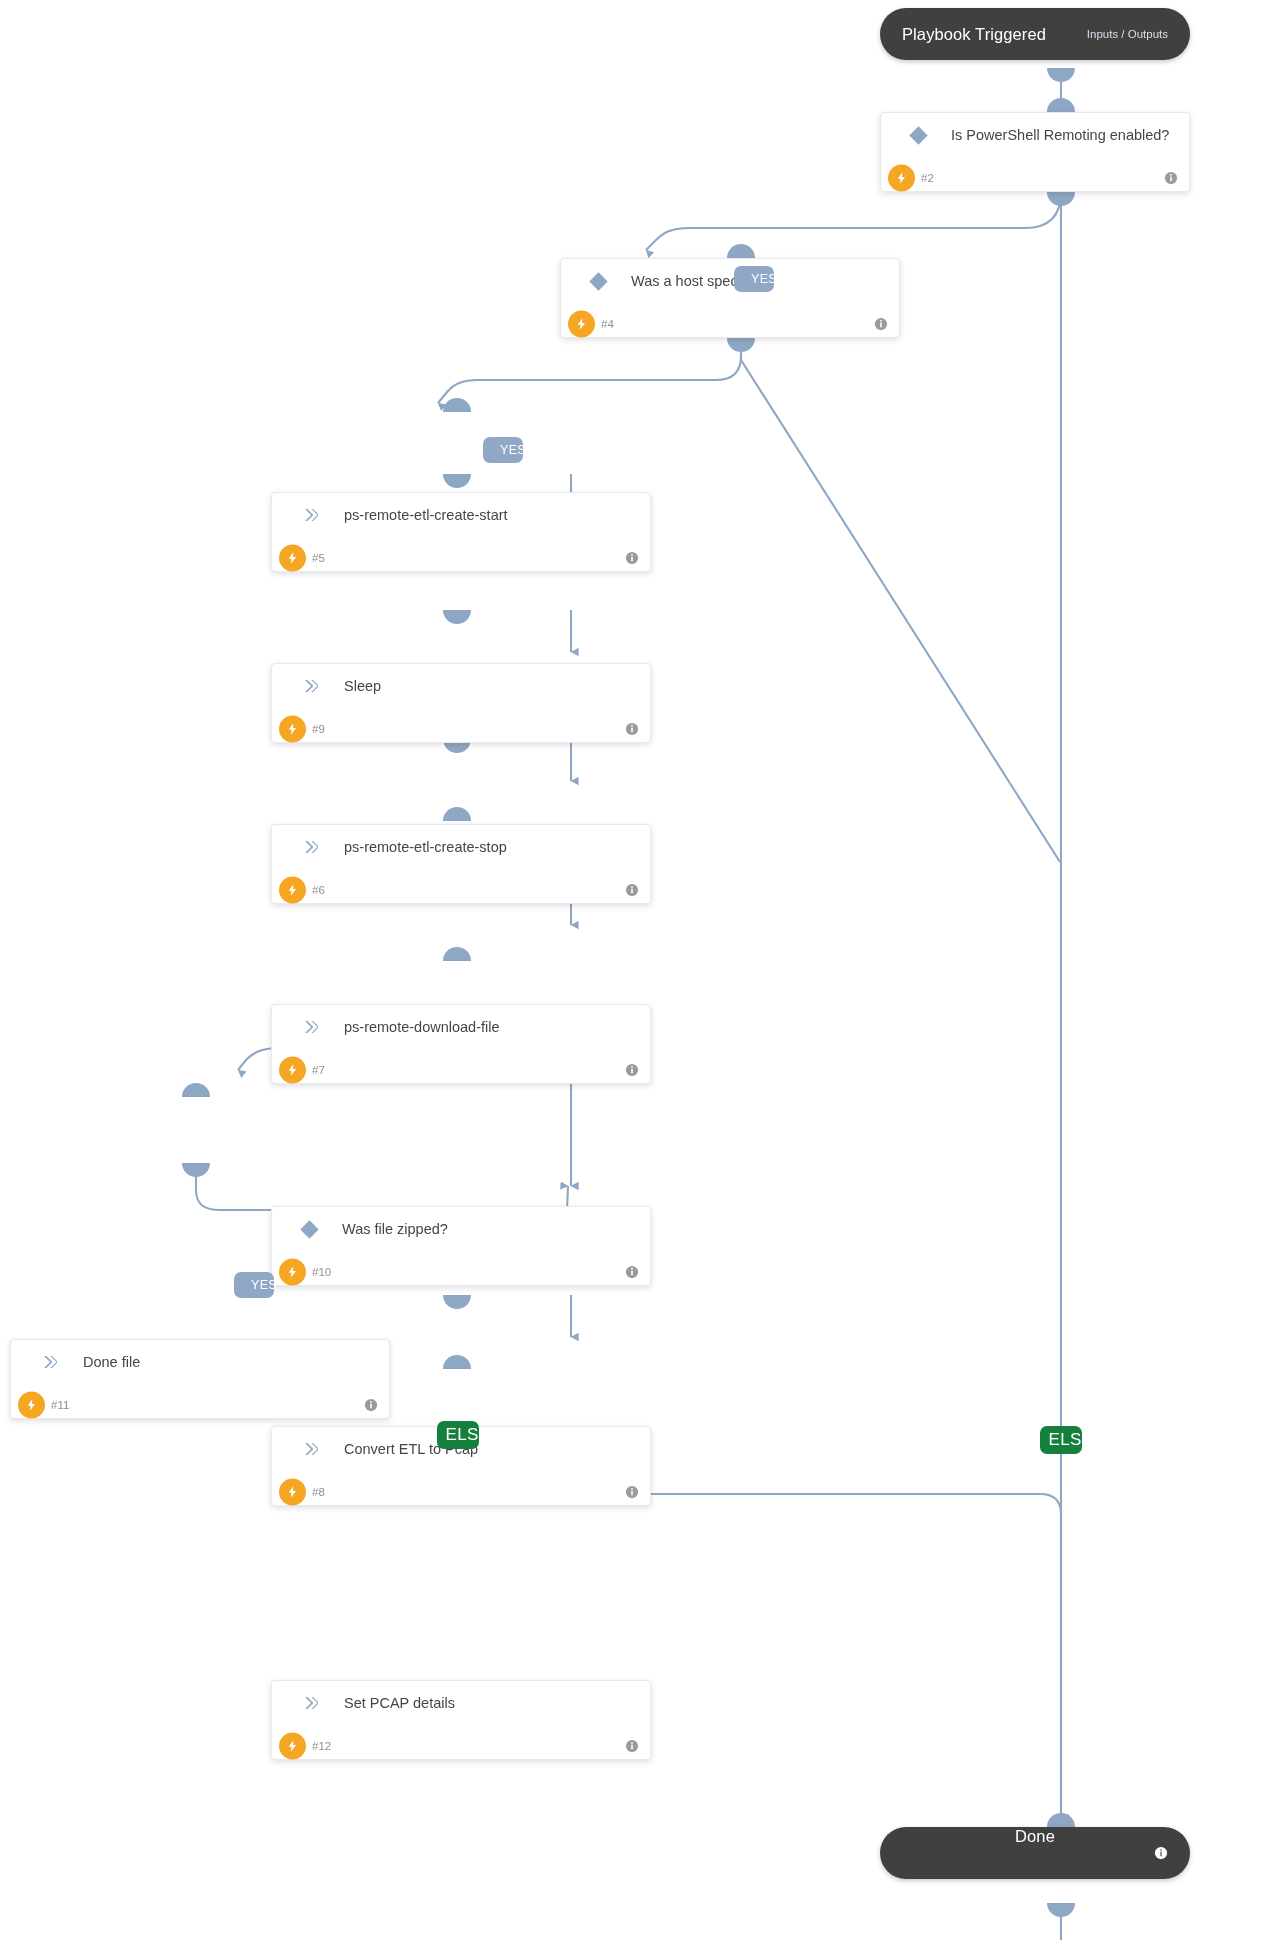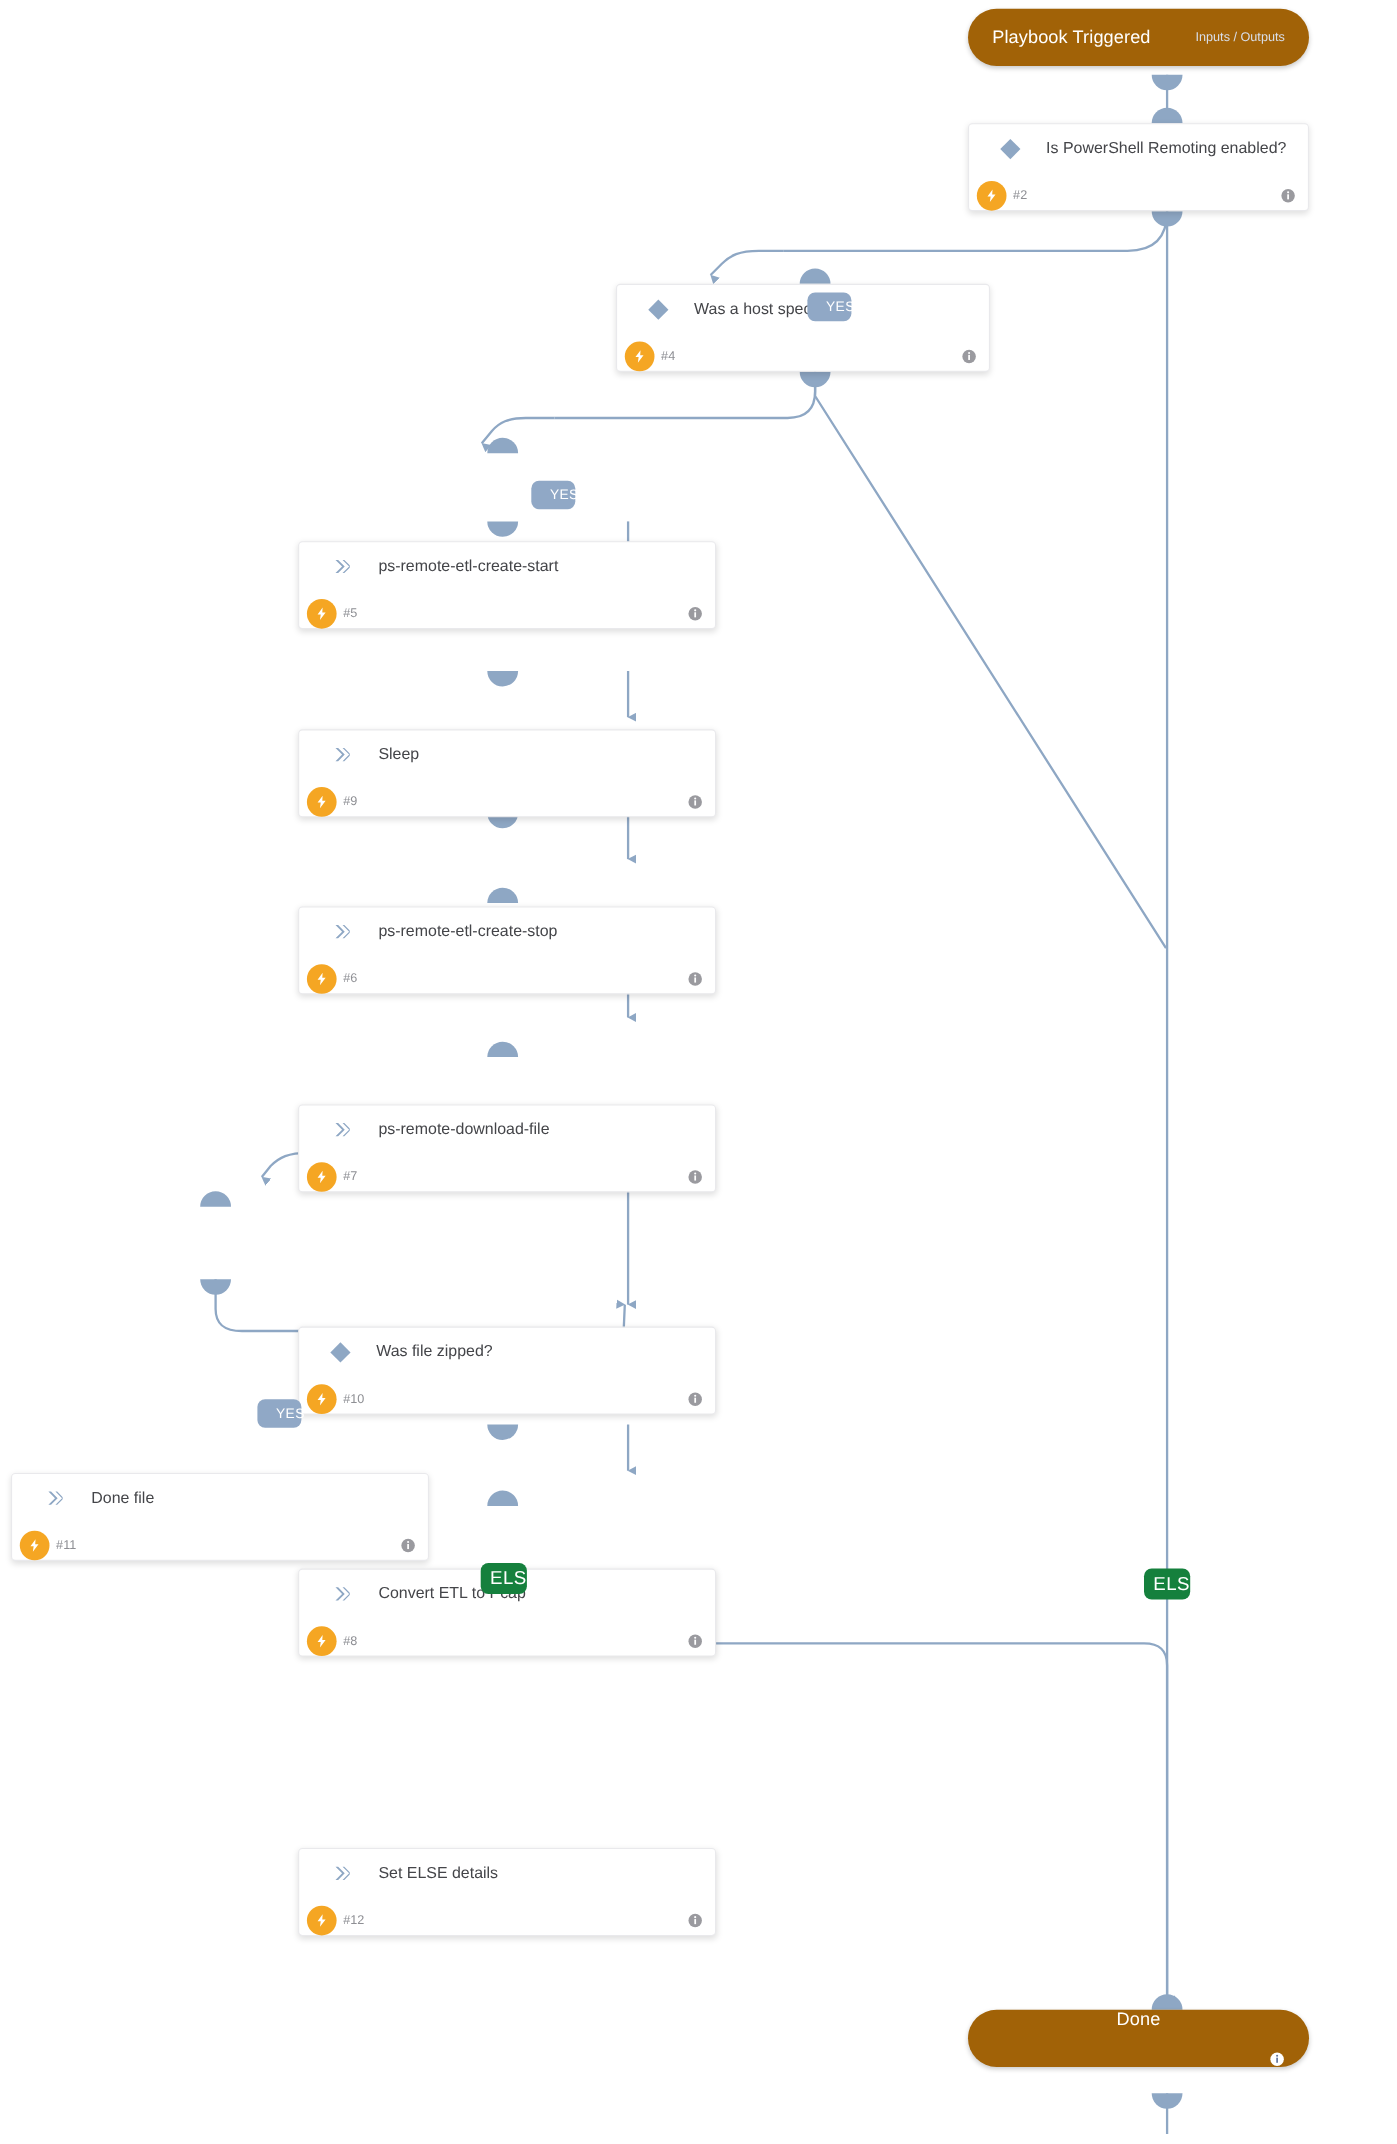--- a/index.html
+++ b/index.html
@@ -24,28 +24,27 @@
     top: 0;
     width: 1270px;
     height: 1949px;
     pointer-events: none;
   }
 
   
   .pill {
     position: absolute;
     box-sizing: border-box;
-    background: #a16207;
+    background: #404040;
     border-radius: 26px;
     box-shadow: 0 2px 5px rgba(0,0,0,0.22);
     display: flex;
     align-items: center;
     padding: 0 22px;
     z-index: 5;
-    justify-content: space-between;
   }
   .pill .pill-title {
     color: #ffffff;
     font-size: 16.5px;
     letter-spacing: 0.1px;
     white-space: nowrap;
   }
   .pill .pill-right {
     margin-left: auto;
     color: #d9dfeb;
@@ -470,21 +469,21 @@
       </span>
     </div>
   </div>
 
   <div class="card" style="left:271px; top:1680px; width:380px; height:80px;">
     <div class="card-top">
       <svg class="ico-chevron" viewBox="0 0 16 16">
           <path d="M3 2 L9 8 L3 14 L5.4 14 L11.4 8 L5.4 2 Z" fill="#8ea7c4"></path>
           <path d="M9.4 2 L15.4 8 L9.4 14 L11 14 L17 8 L11 2 Z" fill="#8ea7c4"></path>
         </svg>
-      <span class="card-title">Set ELSE details</span>
+      <span class="card-title">Set PCAP details</span>
     </div>
     <div class="card-bottom">
       <span class="ico-bolt">
         <svg viewBox="0 0 24 24" aria-hidden="true">
             <path d="M13.5 1.5 5 13.2h5.3L9 22.5 18.5 10h-5.6z" fill="#ffffff"></path>
           </svg>
       </span>
       <span class="node-num">#12</span>
       <span class="ico-info">
         <svg viewBox="0 0 16 16">

